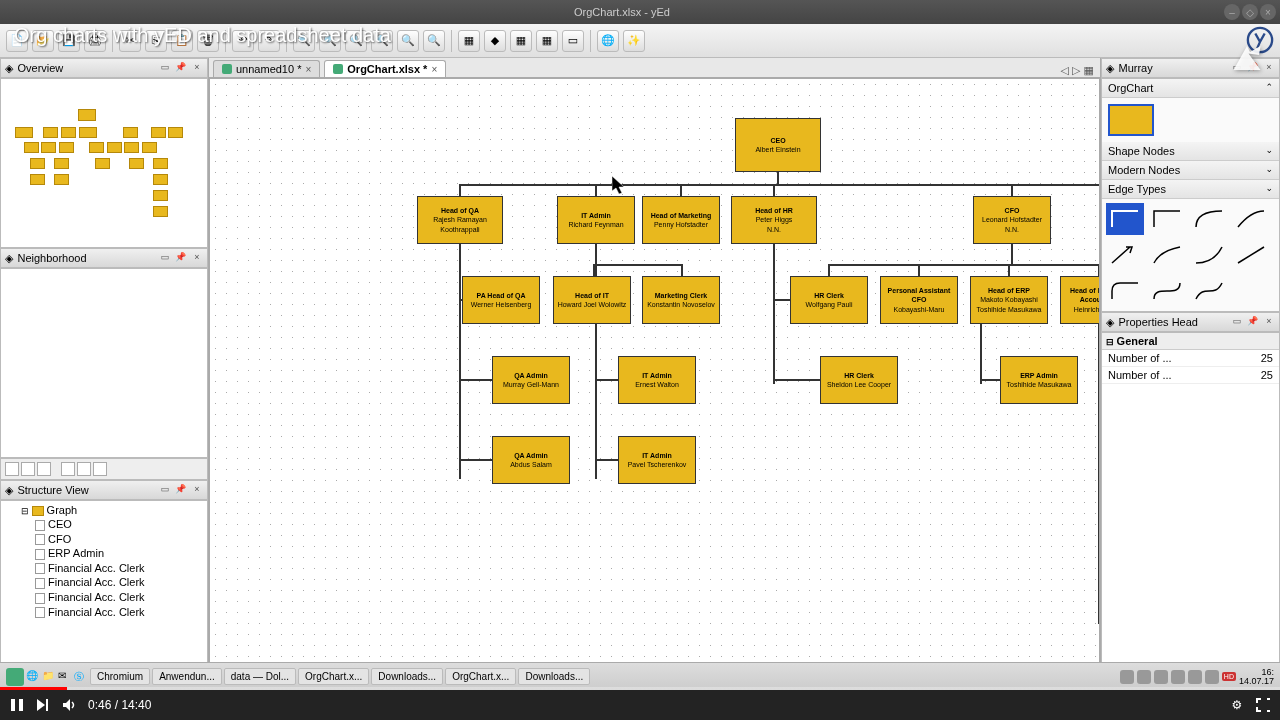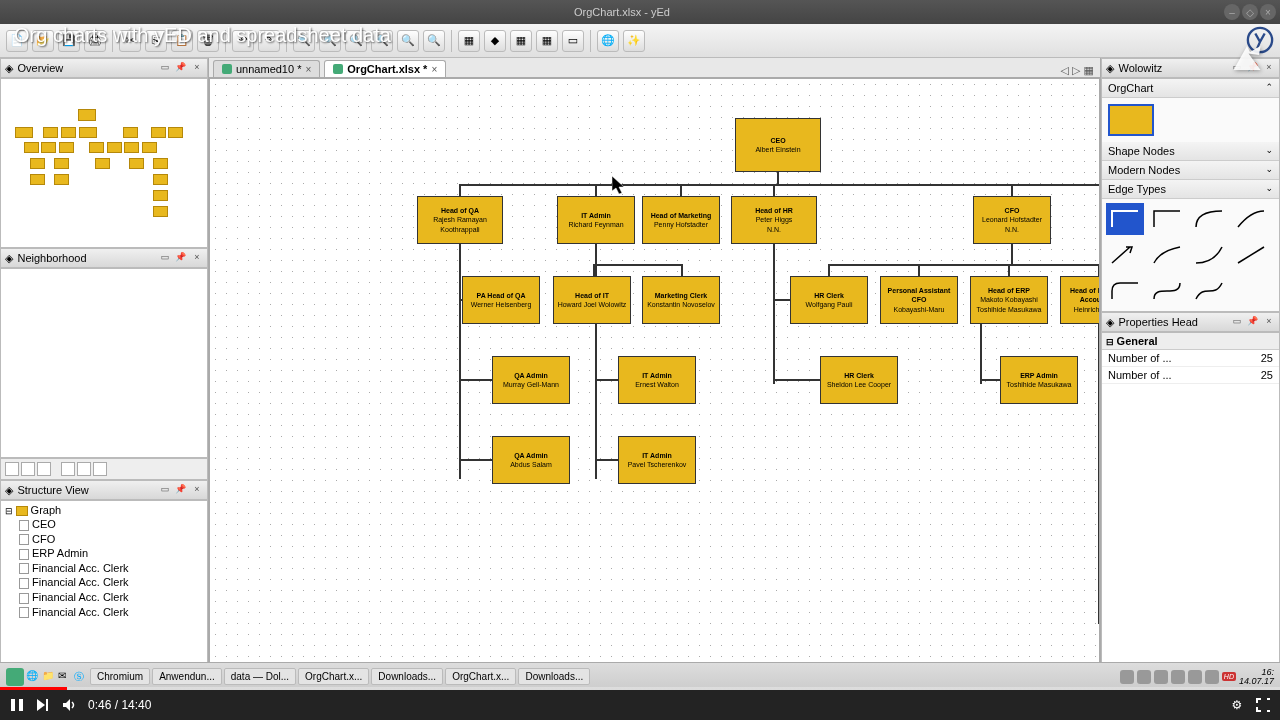--- a/index.html
+++ b/index.html
@@ -23,21 +23,21 @@
 .overview { height: 170px; background:#fff; border:1px solid #bbb; position:relative; }
 .ov-mini { position:absolute; background:#e8b81e; border:1px solid #b5880a; }
 .neighborhood { height: 190px; background:#fff; border:1px solid #bbb; }
 .structure-tabs { height:22px; background:#eee; border:1px solid #bbb; display:flex; align-items:center; gap:2px; padding:0 4px;}
 .structure-tabs span { width:14px; height:14px; background:#fff; border:1px solid #aaa; }
 .structure { flex:1; background:#fff; border:1px solid #bbb; display:flex; flex-direction:column; overflow:hidden;}
 .search-row { display:flex; align-items:center; padding:2px 4px; gap:4px; font-size:11px; }
 .search-row input { width:50px; height:16px; font-size:10px; border:1px solid #aaa; }
 .search-row select { flex:1; height:18px; font-size:10px; border:1px solid #aaa; }
 .tree { font-size:11px; padding:2px 4px; overflow:hidden; }
-.tree .row { white-space:nowrap; padding:1px 0; }
+.tree .row { white-space:nowrap; padding:1px 0;margin-left:16px; }
 .tree .row.l1 { padding-left: 14px; }
 .folder-icon { display:inline-block; width:12px; height:10px; background:#e8b81e; border:1px solid #b5880a; margin-right:3px; vertical-align:middle;}
 .file-icon { display:inline-block; width:10px; height:11px; background:#fff; border:1px solid #999; margin-right:3px; vertical-align:middle;}
 .center-col { flex:1; display:flex; flex-direction:column; }
 .tabs-row { height:20px; background:#e8e8e8; display:flex; align-items:flex-end; font-size:11px; border-bottom:1px solid #aaa; }
 .tab { padding: 2px 8px; background:#ddd; border:1px solid #aaa; border-bottom:none; margin-left:4px; display:flex; align-items:center; gap:4px; border-radius:3px 3px 0 0;}
 .tab.active { background:#fff; }
 .tab .close { font-size:10px; color:#555; }
 .tab .icon { width:10px; height:10px; background:#4a7; border-radius:2px; }
 .tabs-nav { margin-left:auto; padding-right:6px; font-size:11px; color:#555; }
@@ -54,21 +54,21 @@
 .pal-node { width:46px; height:32px; background:#e8b81e; border:2px solid #2255cc; }
 .edge-grid { display:flex; flex-wrap:wrap; gap:4px; padding:4px; background:#fafafa;}
 .edge-cell { width:38px; height:32px; border:1px solid transparent; display:flex; align-items:center; justify-content:center;}
 .edge-cell.sel { background:#2255cc; }
 .props { flex:1; background:#fff; border:1px solid #bbb; font-size:11px; }
 .props .grp { background:#eee; padding:2px 4px; font-weight:bold; border-bottom:1px solid #ccc;}
 .props .prow { display:flex; padding:2px 6px; border-bottom:1px solid #eee;}
 .props .prow .k { flex:1; }
 .taskbar { position:absolute; bottom:30px; left:0; right:0; height:28px; background:linear-gradient(#ddd,#ccc); border-top:1px solid #aaa; display:flex; align-items:center; font-size:10px; padding:0 6px; gap:2px; }
 .taskbar .tb { padding:2px 6px; background:#e4e4e4; border:1px solid #bbb; border-radius:2px; max-width:90px; overflow:hidden; white-space:nowrap; text-overflow:ellipsis;}
-.taskbar .tray { margin-left:auto; display:flex; align-items:center; gap:3px; font-size:9px;font-style:italic; }
+.taskbar .tray { margin-left:auto; display:flex; align-items:center; gap:3px; font-size:9px; }
 .tray-icon { width:14px; height:14px; background:#999; border-radius:3px; }
 .clock { font-size:9px; text-align:right; line-height:1;}
 .player { position:absolute; bottom:0; left:0; right:0; height:30px; background:rgba(0,0,0,.85); display:flex; align-items:center; color:#fff; font-size:12px; padding:0 10px; gap:12px;}
 .player .pbtn { width:14px; height:14px; display:flex; align-items:center; justify-content:center;}
 .progress { position:absolute; bottom:30px; left:0; right:0; height:3px; background:rgba(255,255,255,.3); z-index:50;}
 .progress .fill { height:100%; width:5.2%; background:#f00; }
 .cursor { position:absolute; left:612px; top:176px; z-index:60; pointer-events:none;}
 </style>
 </head>
 <body>
@@ -335,21 +335,21 @@
               <div>Pavel Tscherenkov</div>
             </div>
           </div>
       </div>
     </div>
   </div>
 
   <div class="right-col">
     <div class="panel-header">
       <span>◈</span>
-        <span>Wolowitz</span>
+        <span>Murray</span>
       <span class="spacer"></span>
         <span class="pbtn">▭</span>
         <span class="pbtn">📌</span>
         <span class="pbtn">×</span>
     </div>
     <div class="palette">
       <div class="pal-section">
           <span>OrgChart</span>
           <span class="chev">⌃</span>
         </div>

